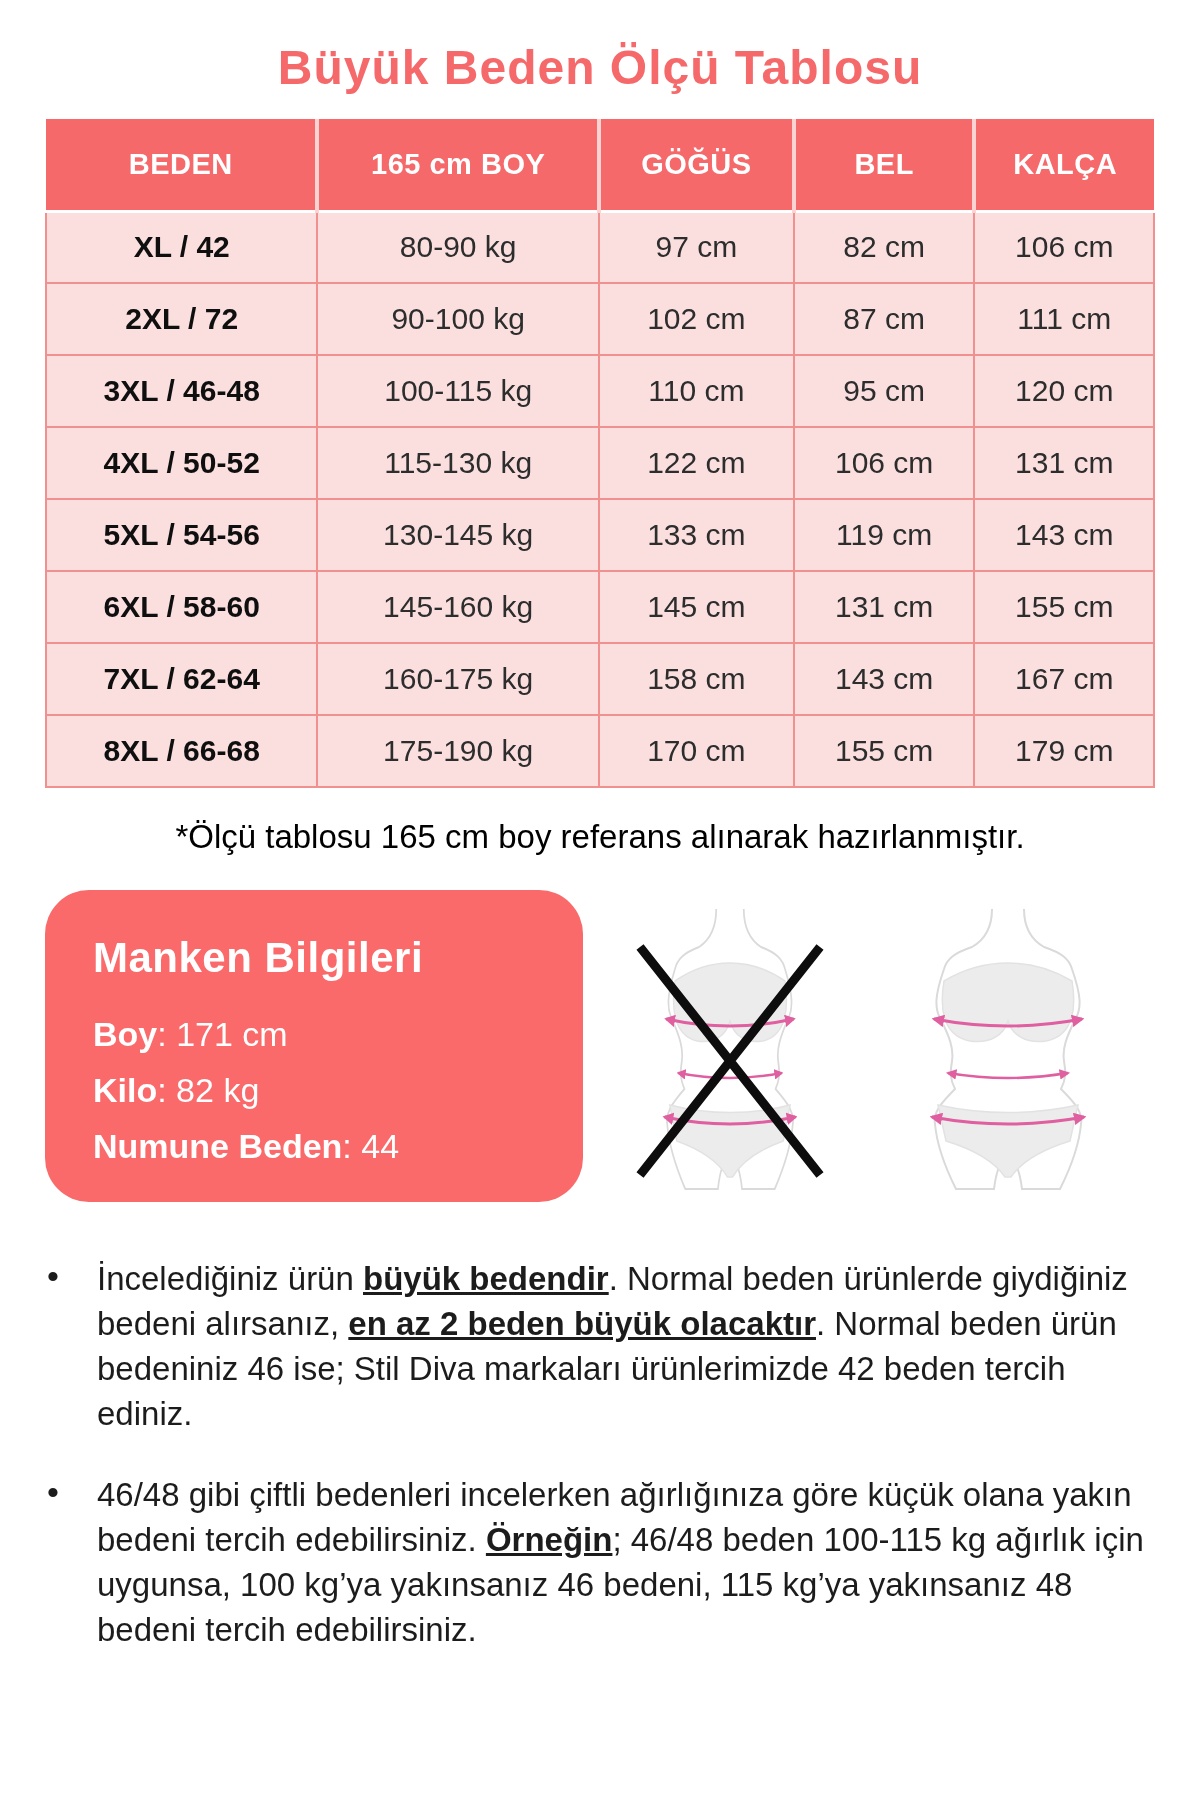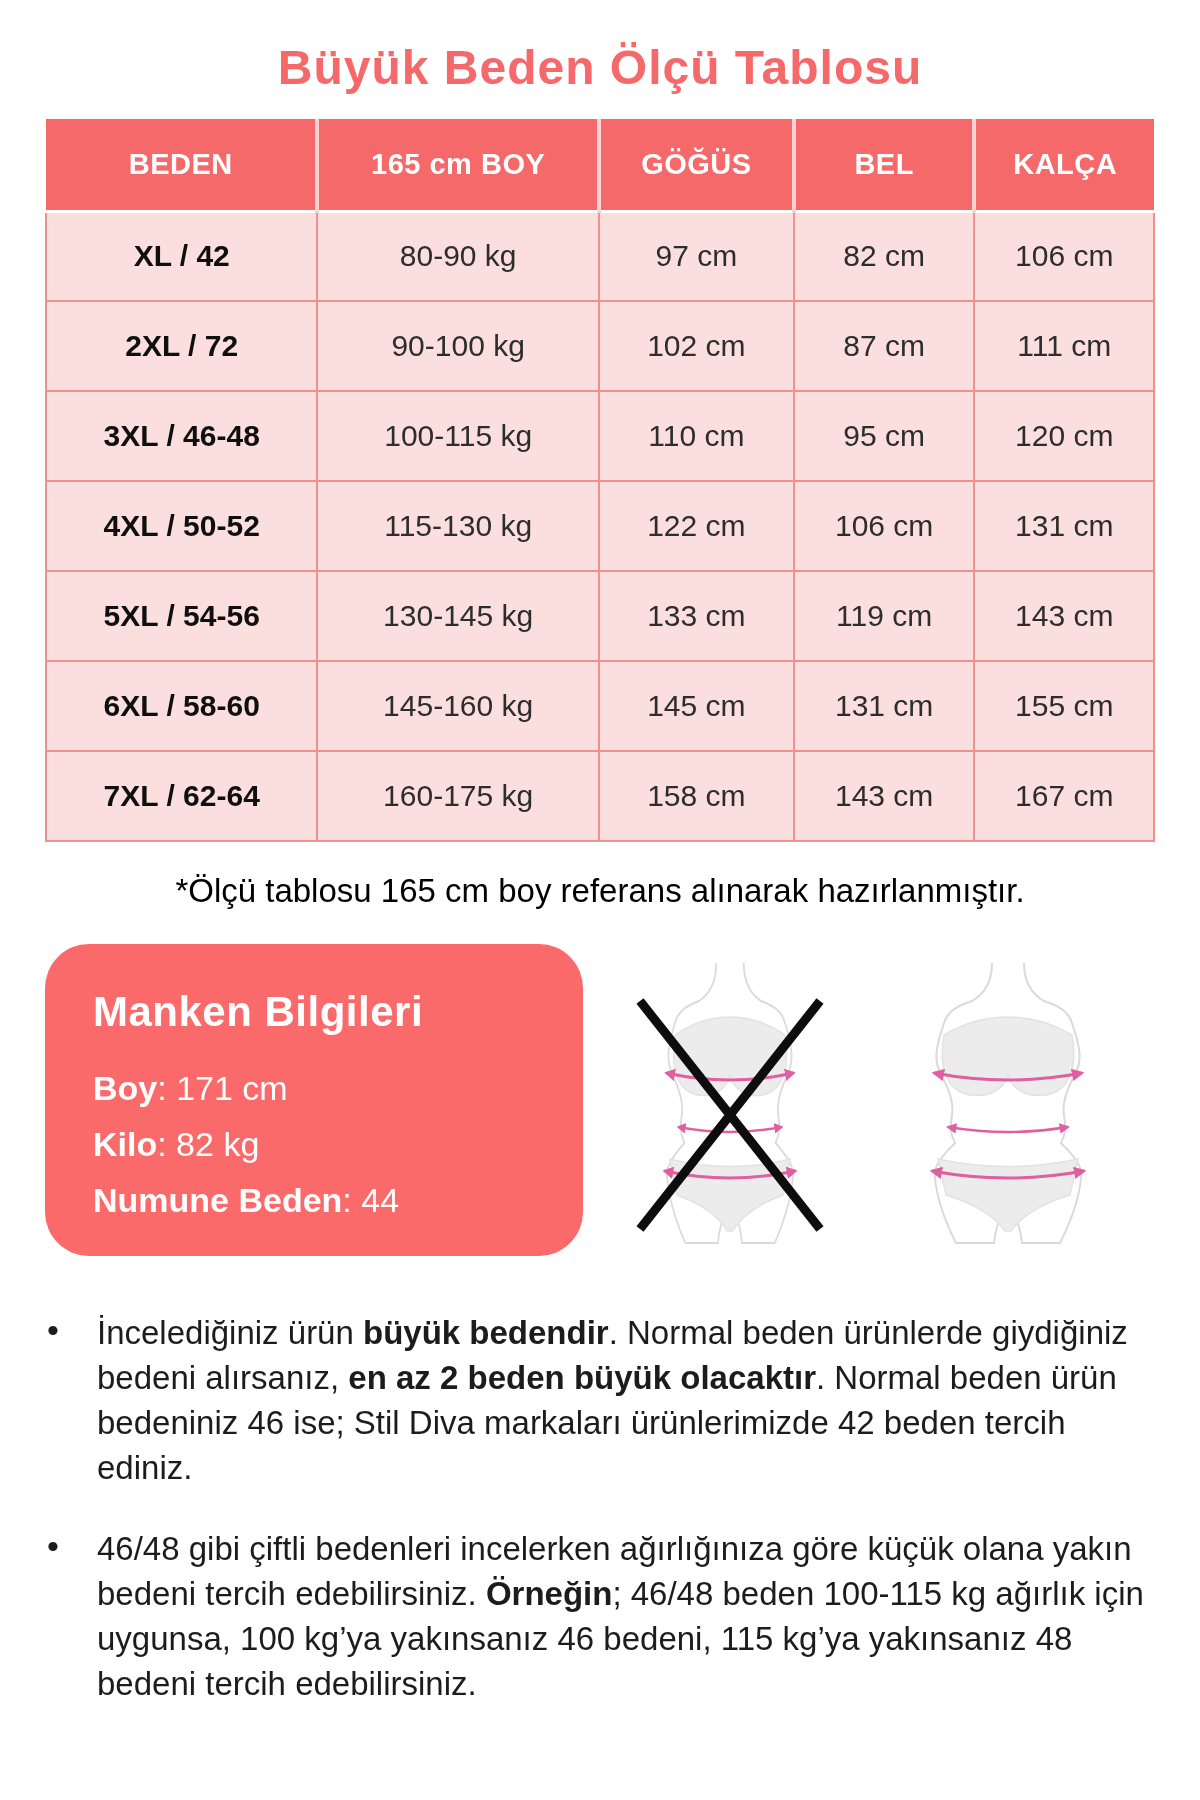--- a/index.html
+++ b/index.html
@@ -29,21 +29,21 @@
   table.size-table{width:100%;border-collapse:collapse;table-layout:fixed;}
   col.c1{width:24.5%;} col.c2{width:25.4%;} col.c3{width:17.6%;} col.c4{width:16.3%;} col.c5{width:16.2%;}
   table.size-table thead th{
     background:var(--coral);color:var(--header_text);font-size:29px;font-weight:bold;
     height:92px;text-align:center;letter-spacing:0.5px;
     border-left:4px solid var(--header_sep);border-bottom:3px solid #fff;margin-top:40px;
   }
   table.size-table thead th:first-child{border-left:none;}
   table.size-table tbody td{
     background:var(--cell_pink);border:2px solid var(--cell_border);
-    height:90px;text-align:center;font-size:30px;color:#2d2d2d;vertical-align:middle;
+    height:72px;text-align:center;font-size:30px;color:#2d2d2d;vertical-align:middle;
   }
   table.size-table tbody td:first-child{font-weight:bold;color:var(--size_text);font-size:30px;}
 
   .table-footnote{
     text-align:center;font-size:33px;color:#000000;margin:30px 0 0 0;
   }
 
   .info-row{display:flex;margin-top:34px;align-items:stretch;}
   .model-card{
     width:538px;min-height:295px;background:var(--coral_box);border-radius:44px;
@@ -52,21 +52,21 @@
   .model-title{font-size:42px;font-weight:bold;margin:0 0 24px 0;letter-spacing:0.5px;}
   .model-line{font-size:34px;line-height:56px;}
   .model-line b{font-weight:bold;}
 
   .figures{flex:1;display:flex;justify-content:center;align-items:center;gap:78px;padding-top:6px;}
   .figure{width:200px;height:285px;}
 
   .notes{margin:54px 0 0 0;padding:0;list-style:none;max-width:1122px;}
   .note-item{position:relative;padding-left:52px;font-size:33px;line-height:45px;margin:0 0 36px 0;color:#1c1c1c;}
   .note-item .dot{position:absolute;left:2px;top:-2px;font-size:34px;}
-  .note-text b{font-weight:bold;}
+  .note-text b{font-weight:bold;text-decoration:underline;}
 </style>
 </head>
 <body>
 
 <div class="page">
 
   <h1 class="page-title">Büyük Beden Ölçü Tablosu</h1>
 
   <table class="size-table">
     <colgroup>
@@ -128,20 +128,27 @@
           <td>131 cm</td>
           <td>155 cm</td>
         </tr>
         <tr>
           <td>7XL / 62-64</td>
           <td>160-175 kg</td>
           <td>158 cm</td>
           <td>143 cm</td>
           <td>167 cm</td>
         </tr>
+        <tr>
+          <td>8XL / 66-68</td>
+          <td>175-190 kg</td>
+          <td>170 cm</td>
+          <td>155 cm</td>
+          <td>179 cm</td>
+        </tr>
       </tbody>
   </table>
 
   <p class="table-footnote">*Ölçü tablosu 165 cm boy referans alınarak hazırlanmıştır.</p>
 
   <div class="info-row">
 
     <div class="model-card">
       <div class="model-title">Manken Bilgileri</div>
       <div class="model-line">

